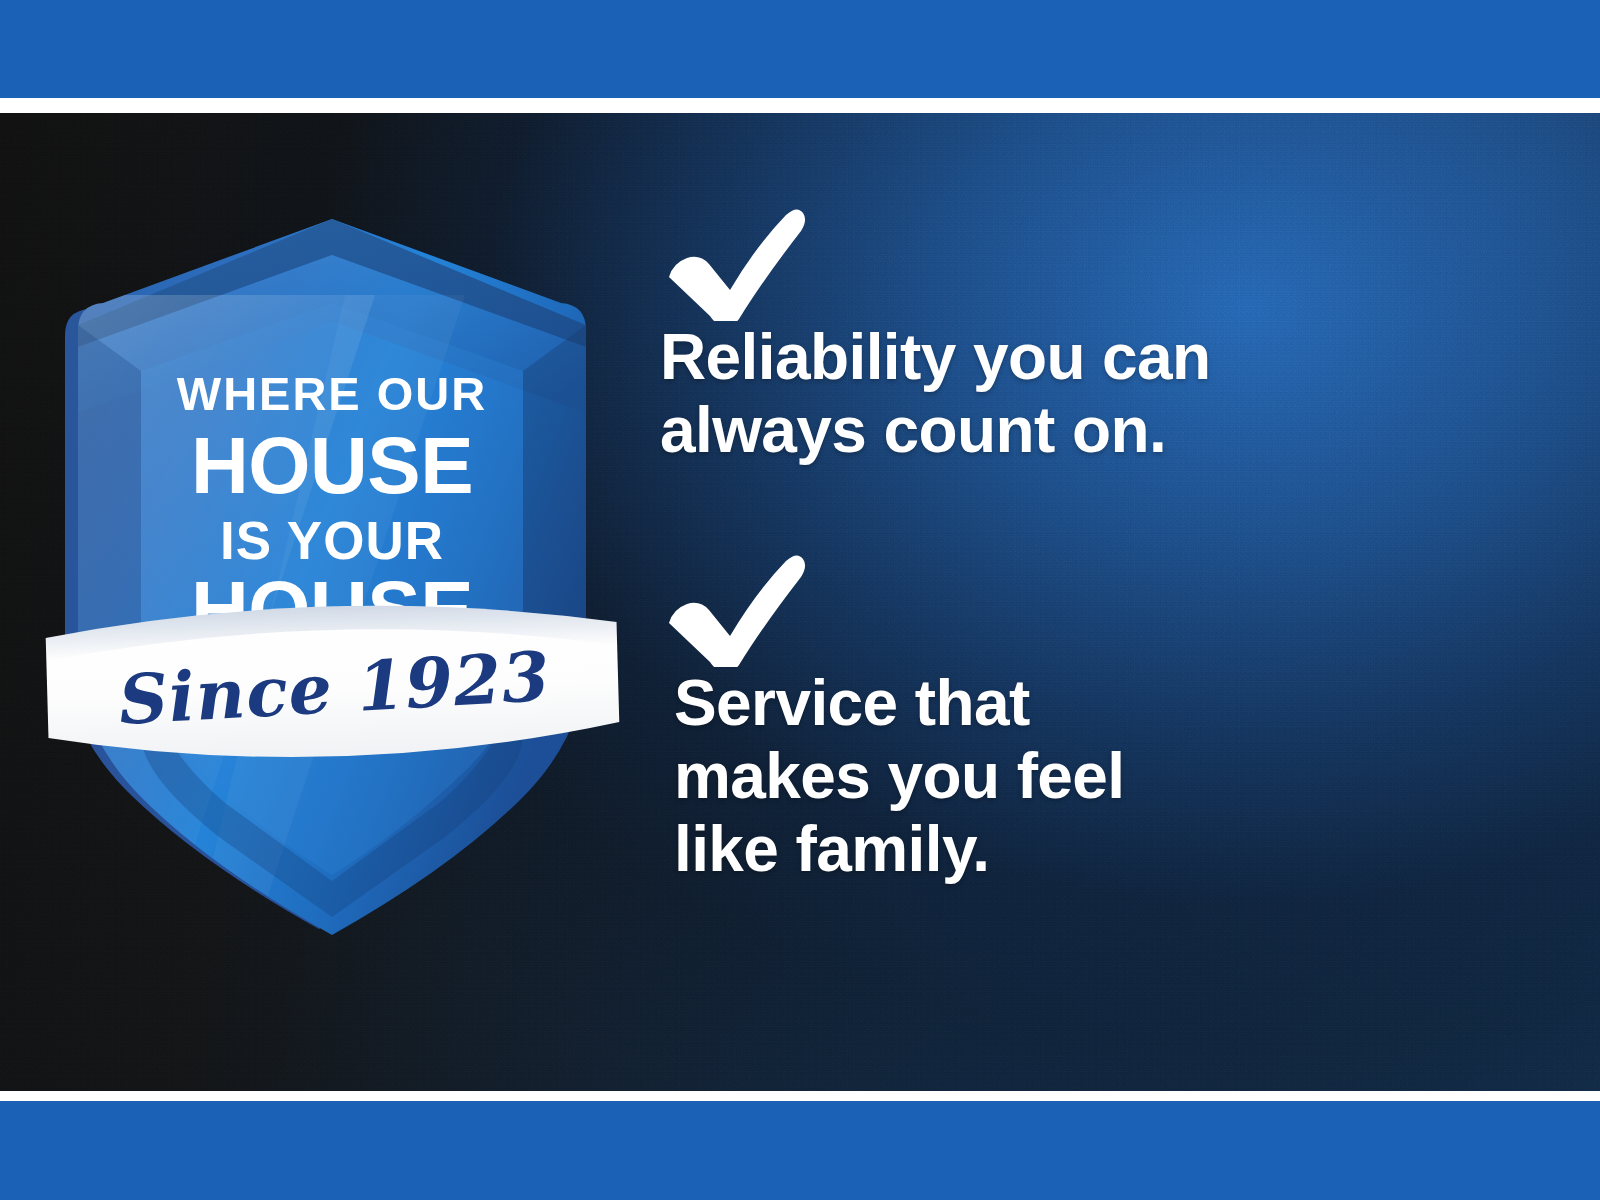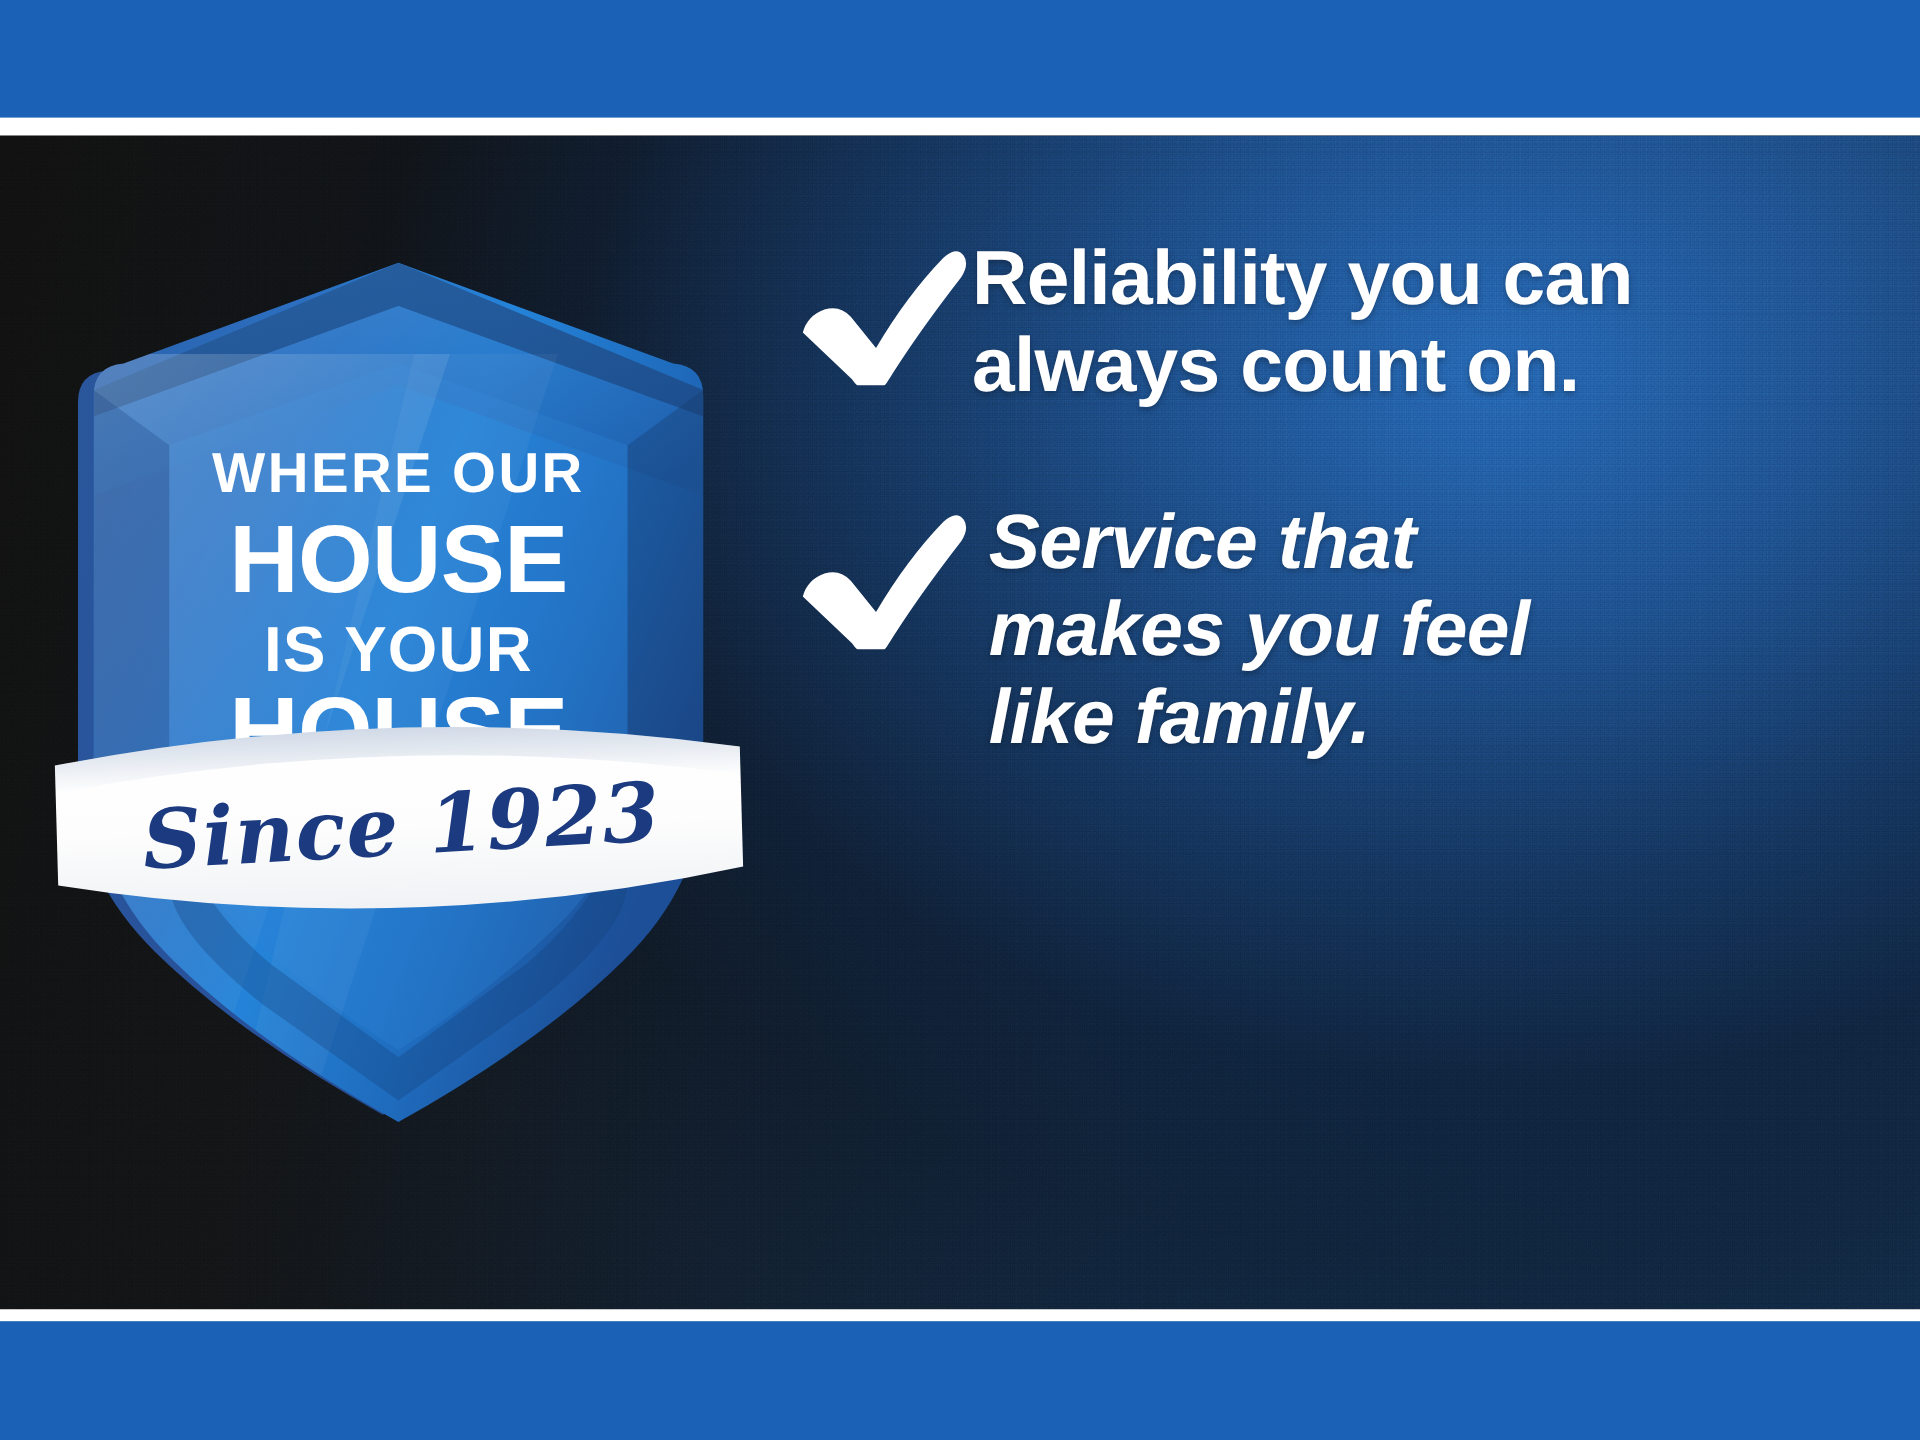--- a/index.html
+++ b/index.html
@@ -119,41 +119,42 @@
   .bullets {
     position: absolute;
     left: 660px;
     top: 195px;
     width: 880px;
   }
   .bullet {
     position: relative;
     display: flex;
     align-items: flex-start;
+    flex-direction: column;
   }
   .bullet-check {
     flex: 0 0 auto;
     width: 150px;
     height: 120px;
     margin-top: 6px;
   }
   .bullet-check svg { display: block; width: 150px; height: 120px; }
   .bullet-text {
     flex: 1 1 auto;
     color: #ffffff;
     font-family: "Liberation Sans", sans-serif;
     font-weight: bold;
     font-size: 64px;
     line-height: 1.14;
     letter-spacing: -0.6px;
     white-space: pre-line;
     text-shadow: 0 2px 5px rgba(0,0,0,0.28);
   }
   #bullet-0 { margin-bottom: 74px; }
-  #bullet-1 { margin-bottom: 56px; font-style: italic; }
+  #bullet-1 { margin-bottom: 56px; }
   #bullet-1 .bullet-text, #bullet-2 .bullet-text { padding-left: 14px; }
 </style>
 </head>
 <body>
 
 <div class="banner">
 
   <div class="bar-top"></div>
 
   <div class="stage">

